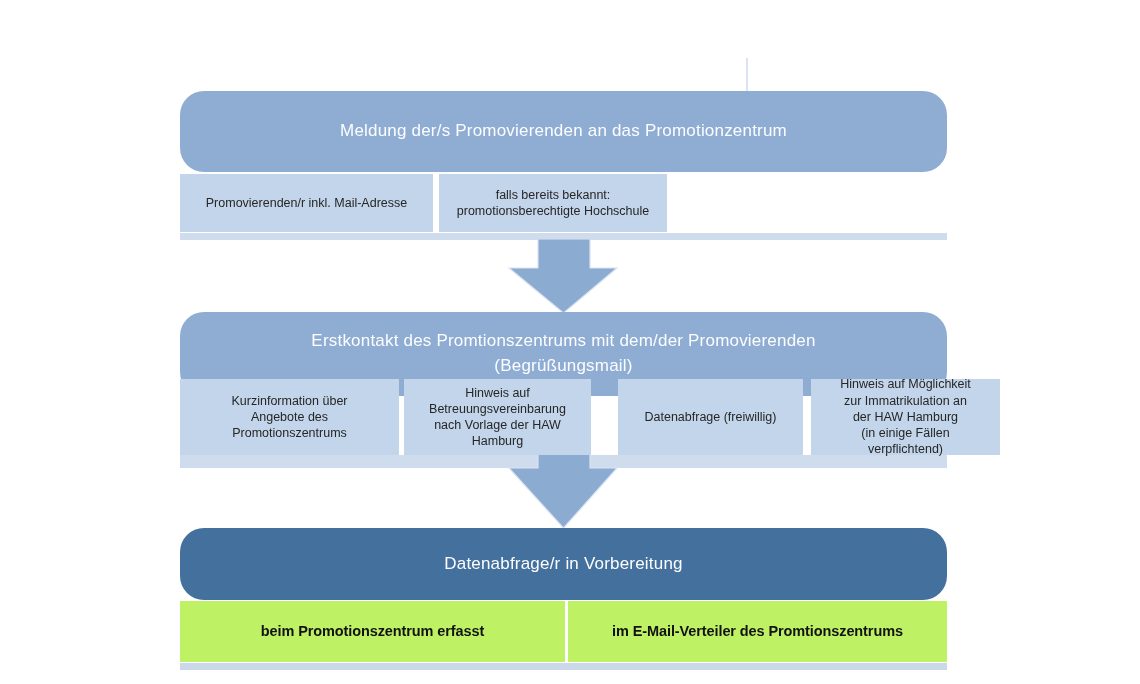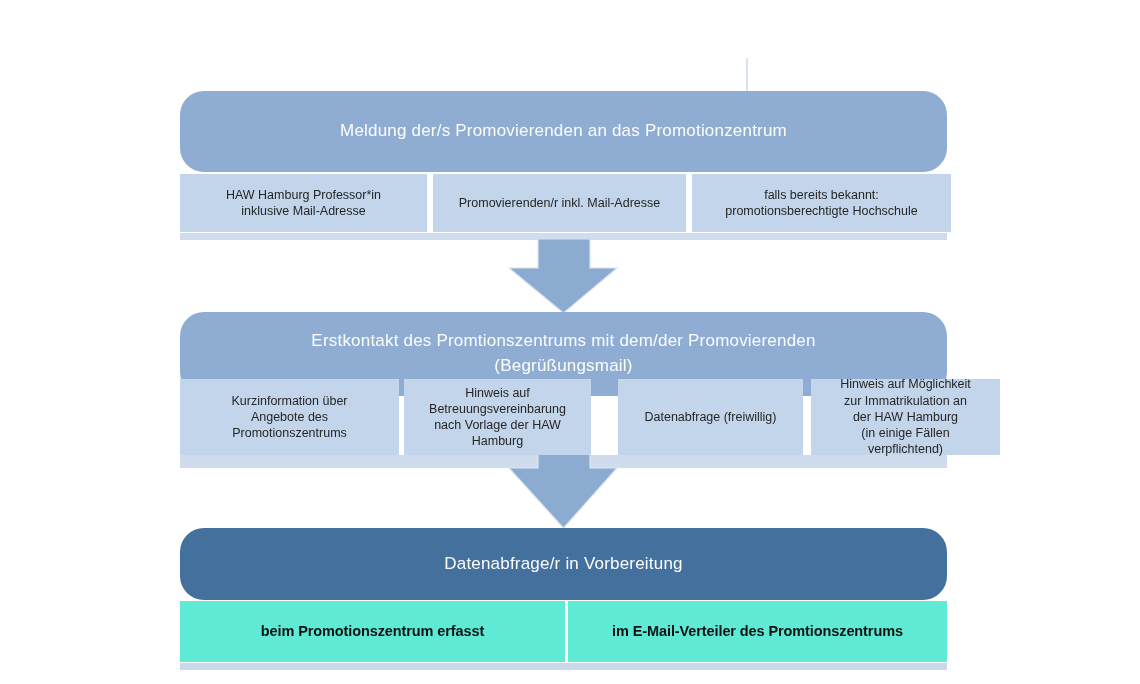--- a/index.html
+++ b/index.html
@@ -33,42 +33,40 @@
   .cell{
     display:flex;align-items:center;justify-content:center;
     background:#c3d5ea;
     color:#262626;
     font-size:12.5px;line-height:1.3;
     text-align:center;white-space:pre-line;
     padding:0 6px;box-sizing:border-box;
     position:relative;z-index:3;
   }
   .cell-dark{
-    background:#5eead4;color:#121212;
+    background:#bef264;color:#121212;
     font-size:14.5px;font-weight:600;letter-spacing:-.1px;
   }
   .strip{
     width:767px;background:#cedcee;z-index:1;
   }
   .strip-dark{background:#cbd8ea;}
   .arrow-svg{z-index:2;}
 </style>
 </head>
 <body>
 
 <div class="canvas">
 
   <div class="abs top-line"></div>
 
   <div class="abs hdr hdr-mid" style="left:180px;top:91px;height:81px;">Meldung der/s Promovierenden an das Promotionzentrum</div>
   <div class="abs cells" style="left:180px;top:174px;height:58px;gap:6px;">
-    <div class="cell" style="width:247px;">HAW Hamburg Professor*in
-inklusive Mail-Adresse</div>
     <div class="cell" style="width:253px;">Promovierenden/r inkl. Mail-Adresse</div>
-    <div class="cell" style="width:259px;">falls bereits bekannt:
+    <div class="cell" style="width:228px;">falls bereits bekannt:
 promotionsberechtigte Hochschule</div>
   </div>
   <div class="abs strip" style="left:180px;top:233px;height:7px;"></div>
 
   <svg class="abs arrow-svg" style="left:505px;top:239px;" width="116" height="75" viewBox="0 0 116 75">
     <polygon points="33,0 85,0 85,29 112,29 58.5,74 4,29 33,29" fill="#8cabd0" stroke="#d9e3f1" stroke-width="1.2"></polygon>
   </svg>
 
   <div class="abs hdr hdr-mid" style="left:180px;top:312px;height:84px;">Erstkontakt des Promtionszentrums mit dem/der Promovierenden
 (Begrüßungsmail)</div>

